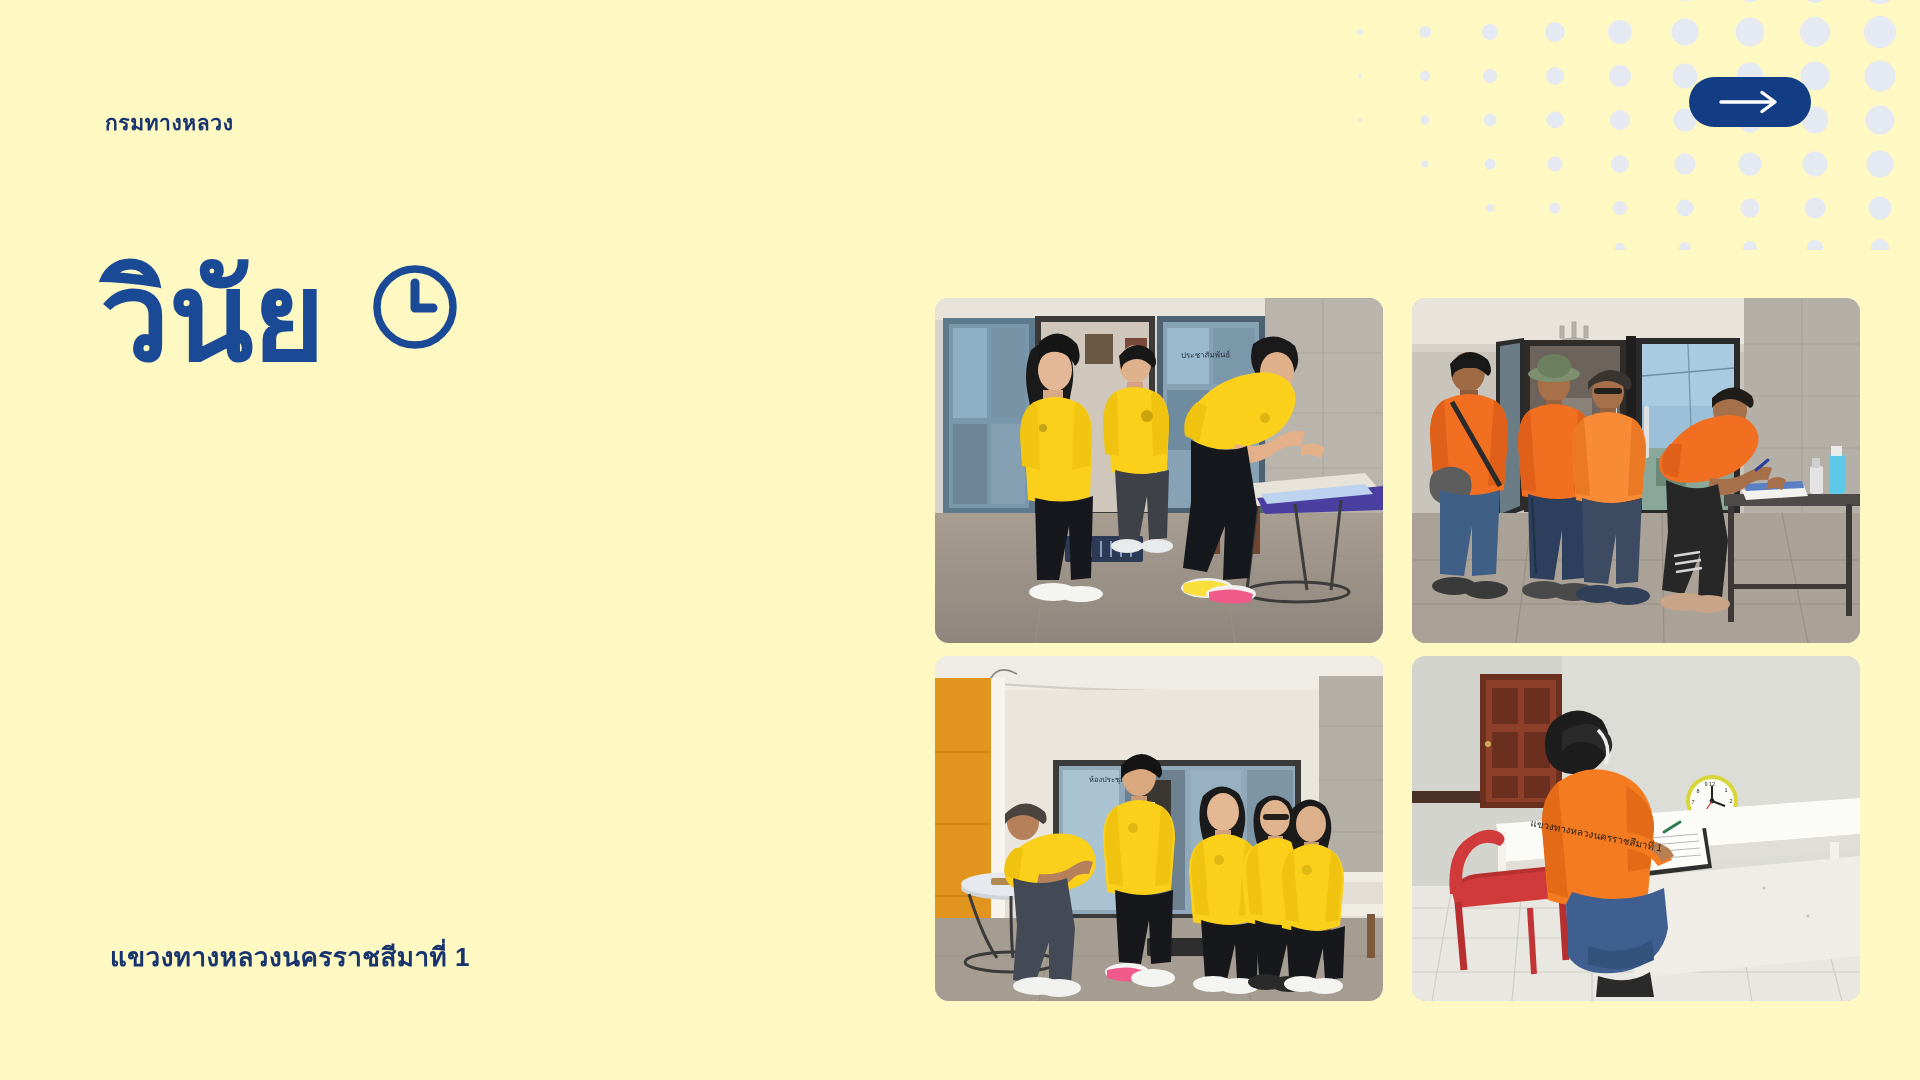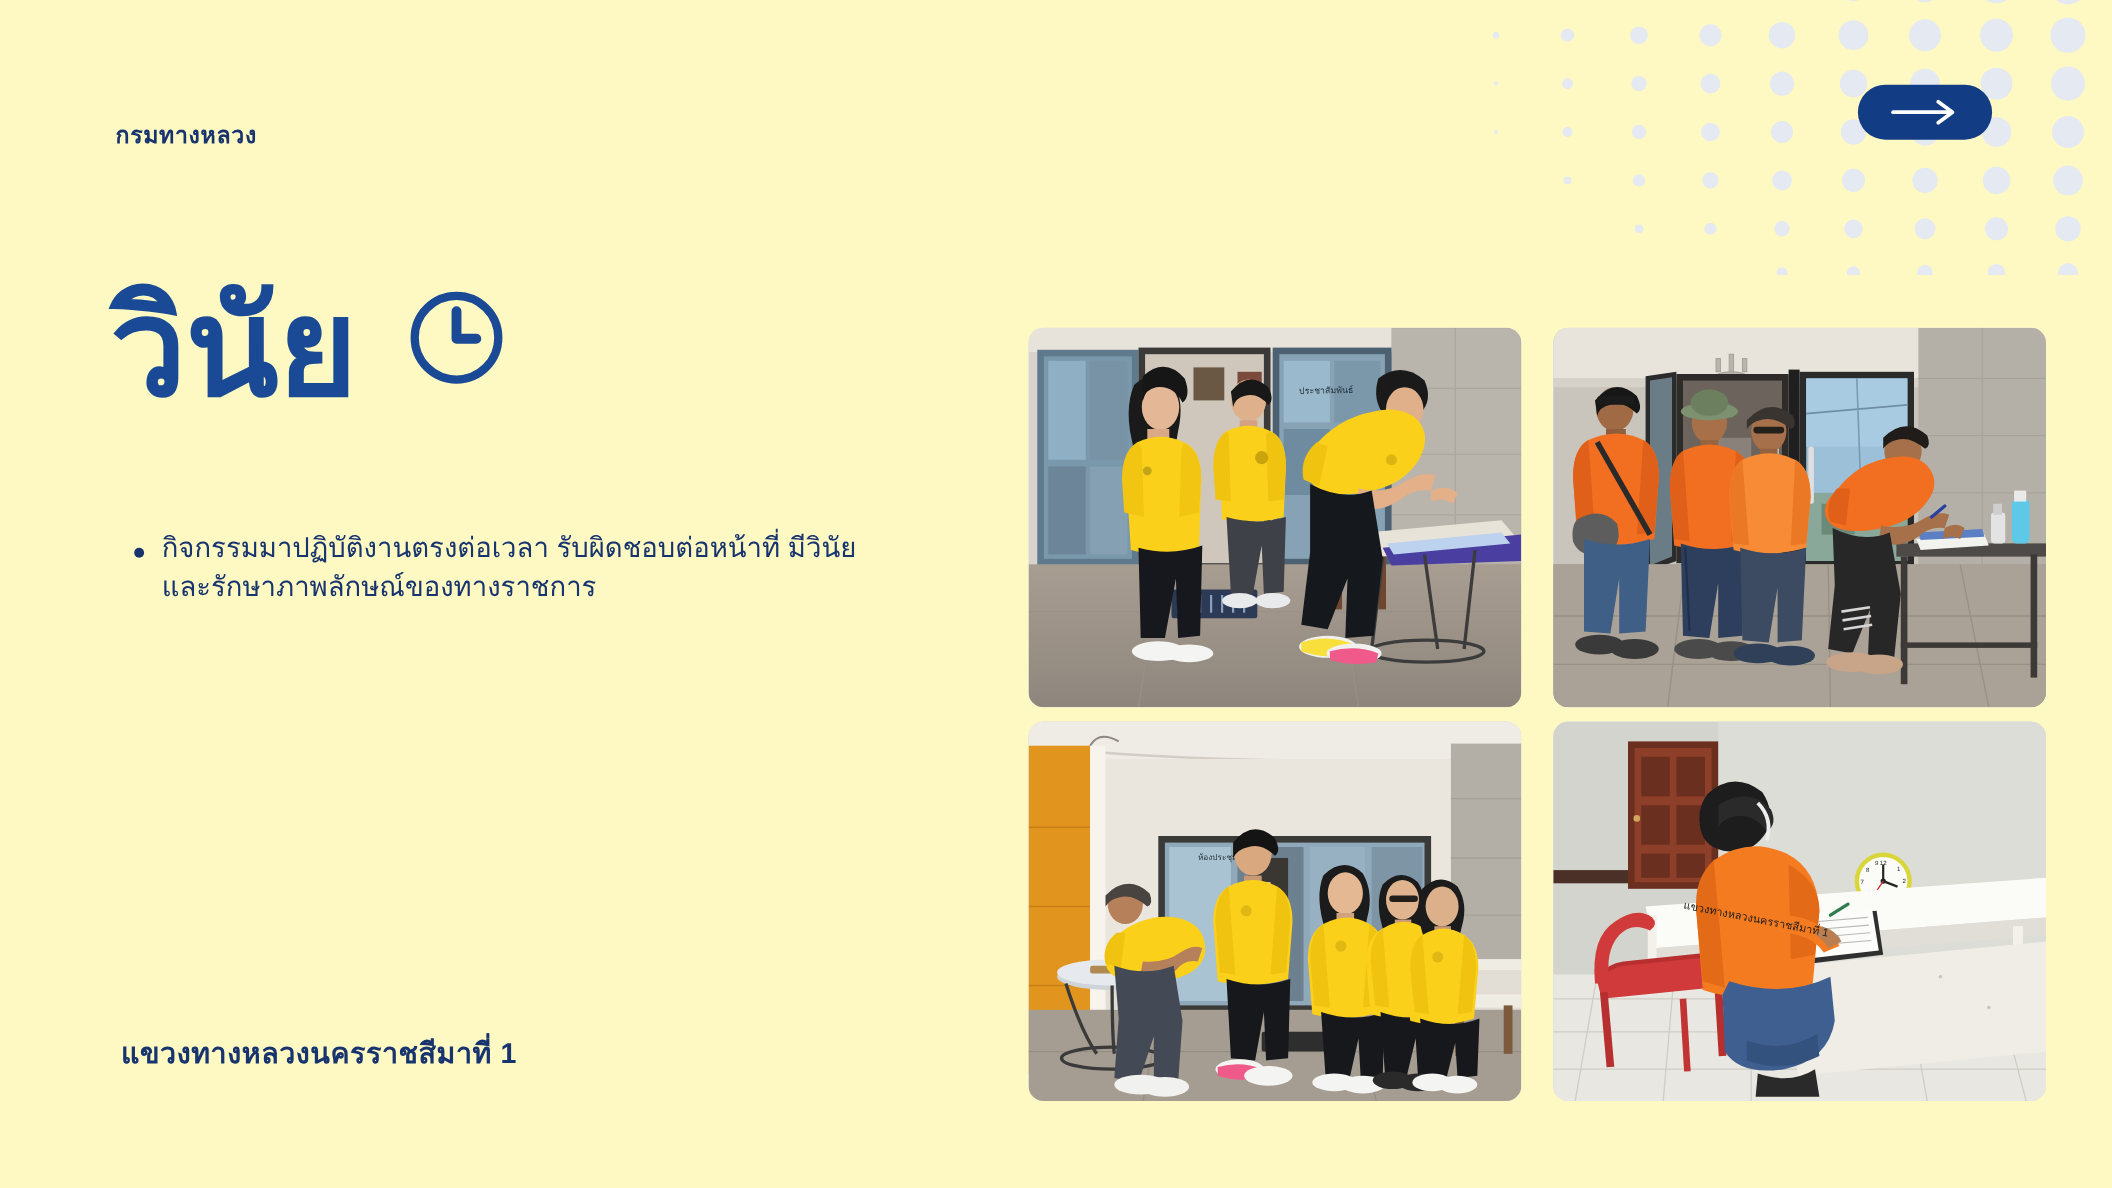--- a/index.html
+++ b/index.html
@@ -216,26 +216,20 @@
   <div class="headline-wrap">
     <div class="headline">วินัย</div>
     <span class="clock-icon">
       <svg width="92" height="92" viewBox="0 0 92 92" xmlns="http://www.w3.org/2000/svg">
         <circle cx="46" cy="46" r="38" fill="none" stroke="#1a4a96" stroke-width="7.5"></circle>
         <path d="M46 22 V47 H64" fill="none" stroke="#1a4a96" stroke-width="9" stroke-linecap="round" stroke-linejoin="round"></path>
       </svg>
     </span>
   </div>
 
-  <div class="bullets">
-    <div class="bullet-row">
-      <span class="bullet-dot"></span>
-      <span class="bullet-text">กิจกรรมมาปฏิบัติงานตรงต่อเวลา รับผิดชอบต่อหน้าที่ มีวินัย และรักษาภาพลักษณ์ของทางราชการ</span>
-    </div>
-  </div>
 
   <div class="footer">แขวงทางหลวงนครราชสีมาที่ 1</div>
 
   <div class="photo-grid">
 
     <div class="photo">
       <svg viewBox="0 0 448 345" preserveAspectRatio="xMidYMid slice" xmlns="http://www.w3.org/2000/svg">
         <defs>
           <linearGradient id="p1floor" x1="0" y1="0" x2="0" y2="1">
             <stop offset="0" stop-color="#a89d91"></stop>

